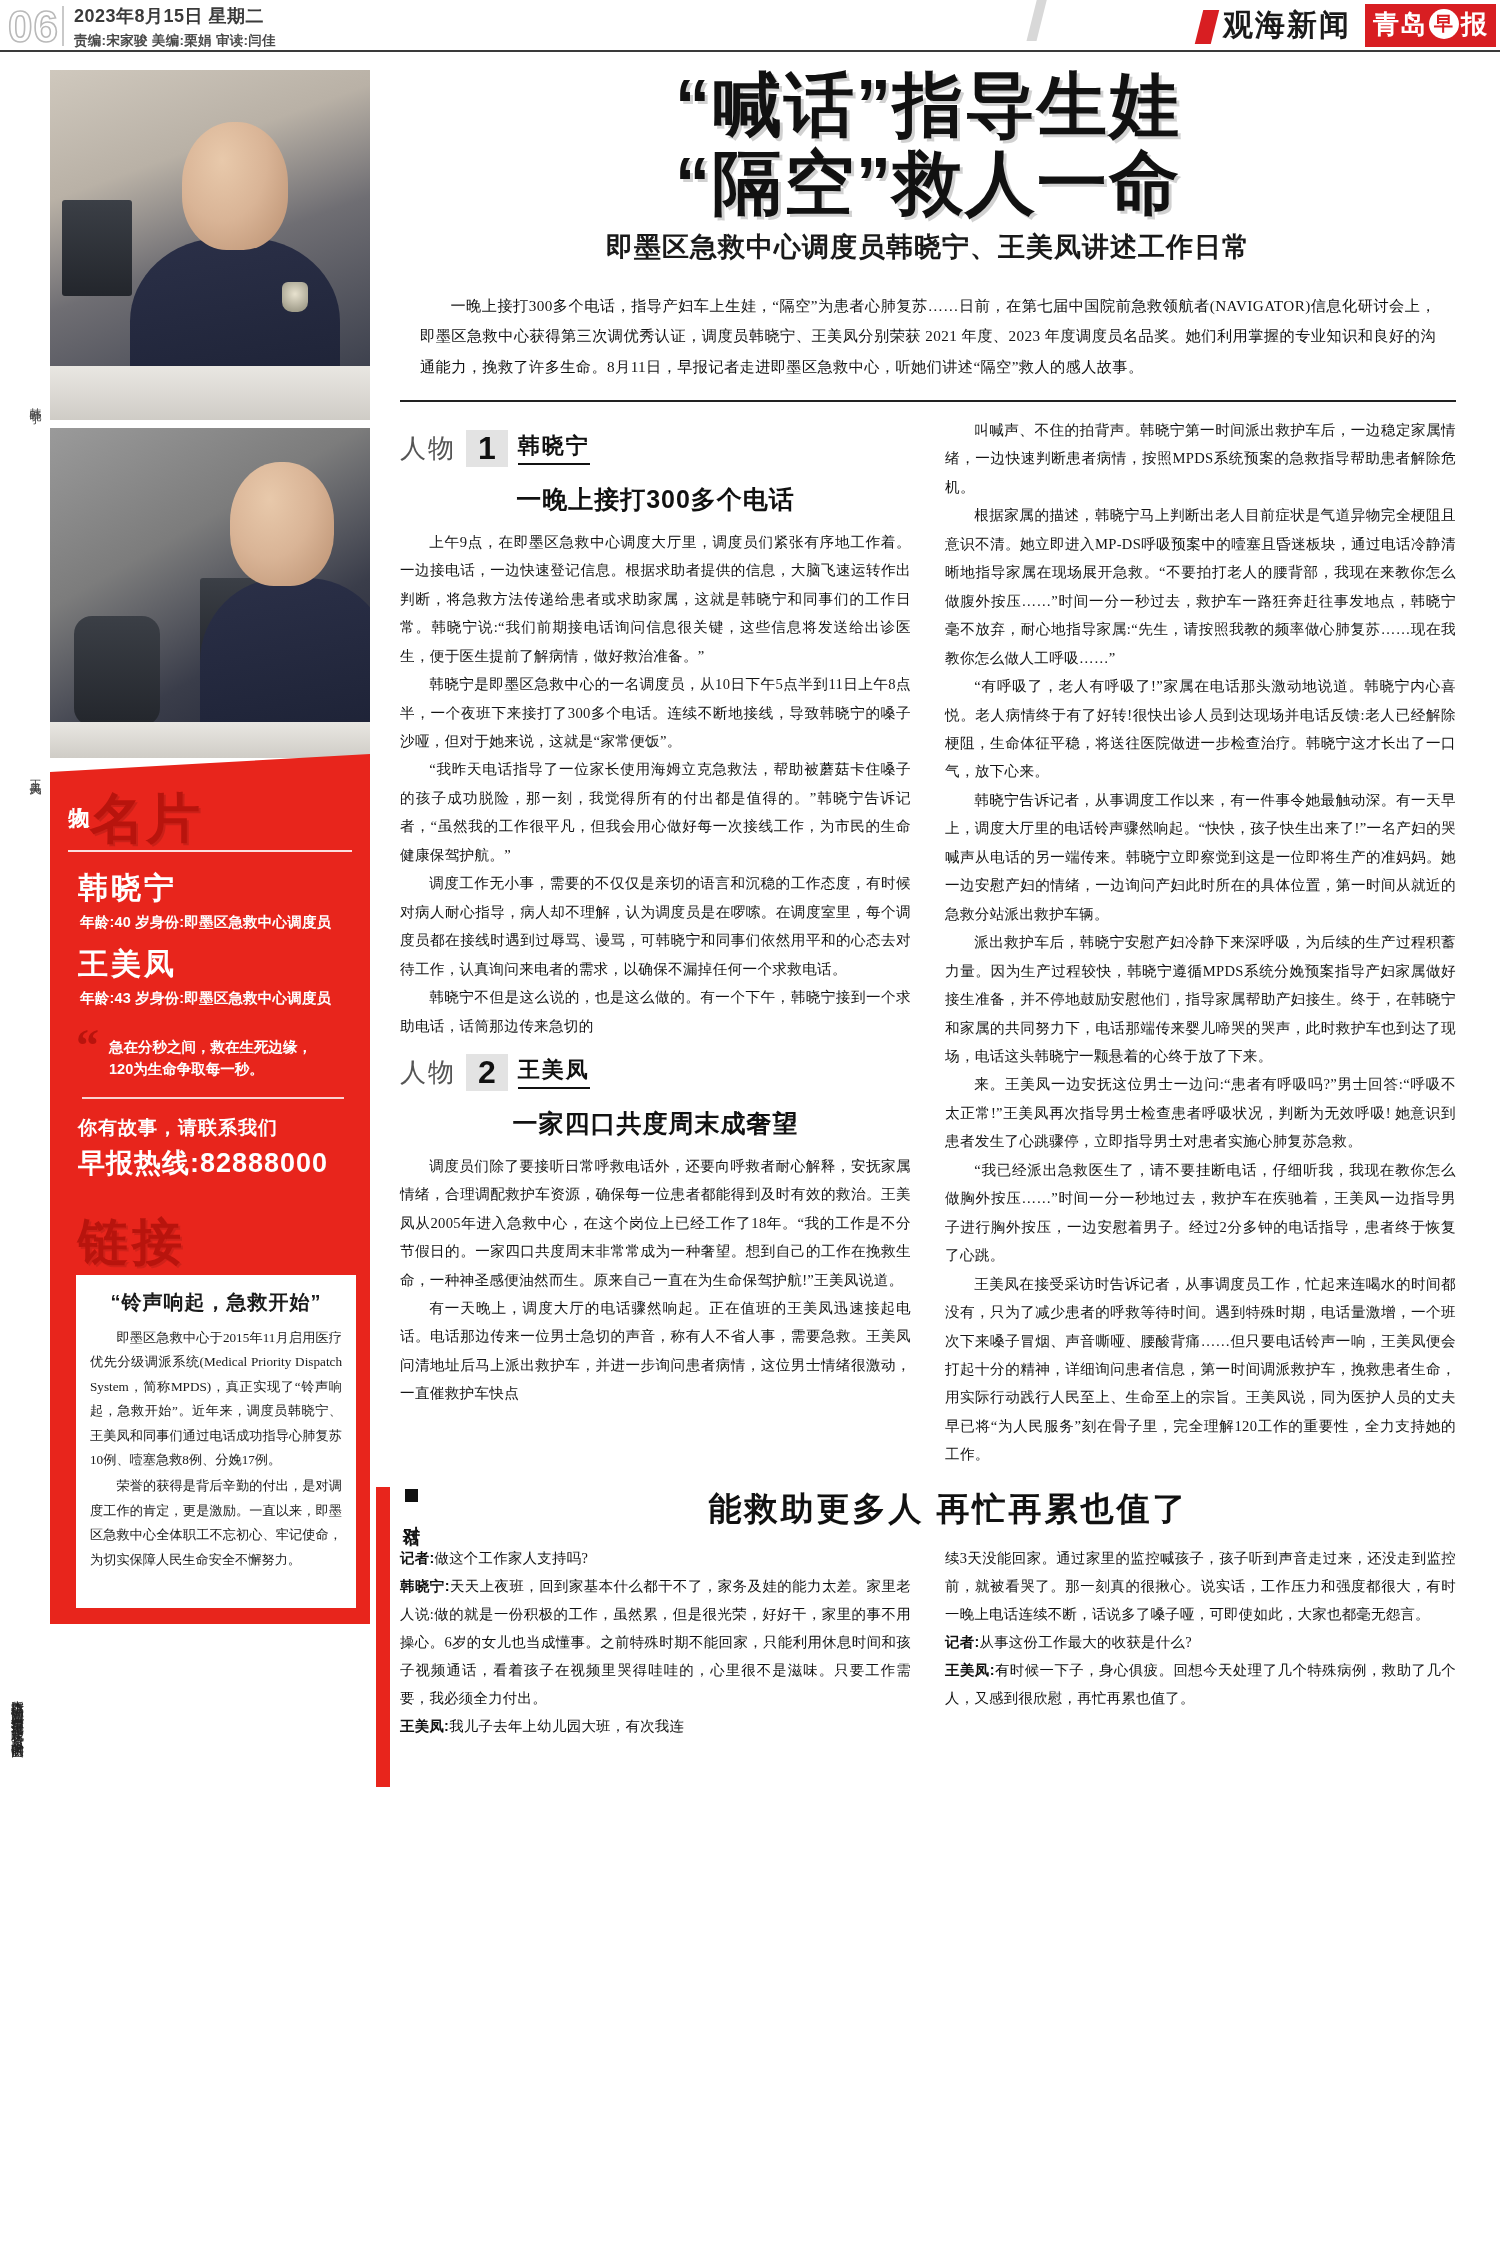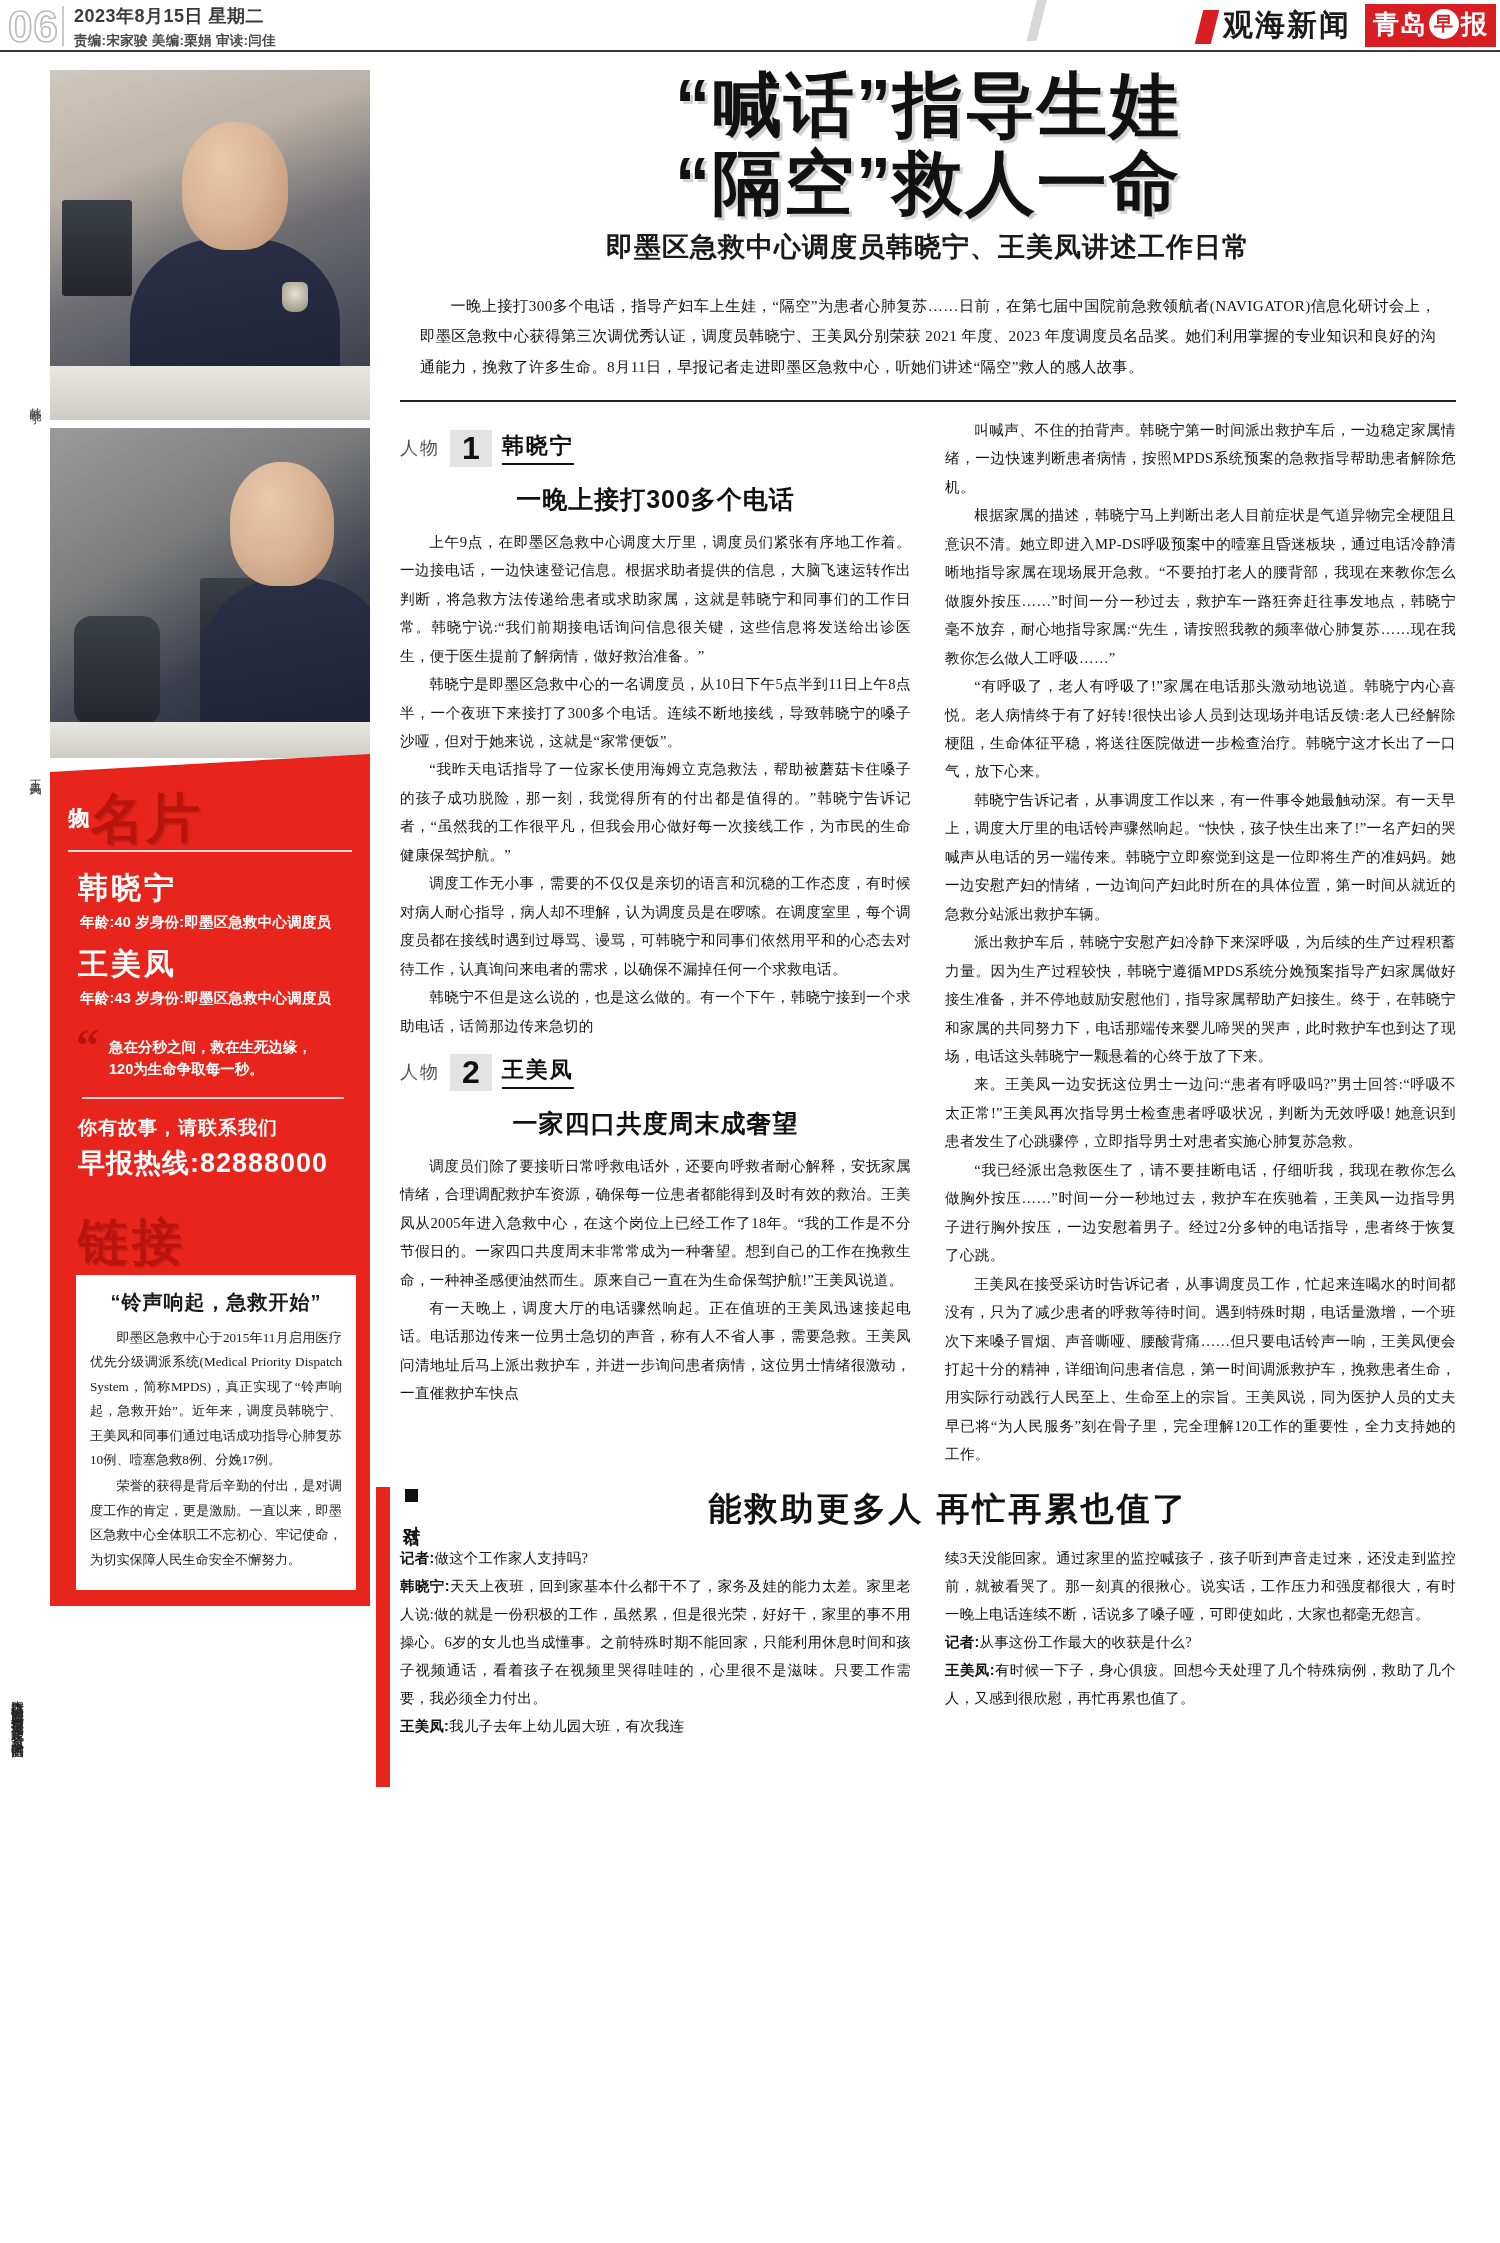--- a/index.html
+++ b/index.html
@@ -120,21 +120,21 @@
   .contact-2 { font-size: 27px; font-weight: 900; letter-spacing: 1px; margin: 4px 0 0 10px; }
 
   
   .lianjie-wrap { width: 320px; background:#e8251c; position: relative; padding: 6px 0 16px 0; }
   .lianjie-title {
     font-size: 50px; font-weight: 900; color: #b8140d; letter-spacing: 4px;
     margin: 8px 0 0 28px; line-height: 1;
     text-shadow: 2px 2px 0 rgba(0,0,0,.10);
   }
   .lianjie-box {
-    background: #fff; margin: 8px 14px 0 26px; padding: 14px 14px 16px 14px; color: #1a1a1a;
+    background: #fff; margin: 8px 14px 0 26px; padding: 14px 14px 34px 14px; color: #1a1a1a;
   }
   .lj-head { font-size: 20px; font-weight: 800; text-align: center; letter-spacing: 1px; margin-bottom: 10px; }
   .lj-body { font-size: 13.2px; line-height: 1.85; text-indent: 2em; font-family: "Liberation Serif", serif; text-align: justify;}
   .lj-body p { margin-bottom: 2px; }
 
   .vertical-credit {
     position: absolute; left: 6px; top: 1690px; writing-mode: vertical-rl;
     font-size: 13px; letter-spacing: 1px; line-height: 1.7; color: #222; height: 520px;
     font-family: "Liberation Serif", serif;
   }
@@ -155,21 +155,21 @@
     margin: 26px 20px 0 20px; font-size: 15.2px; line-height: 2.0;
     font-family: "Liberation Serif", serif; text-indent: 2em; text-align: justify;
     letter-spacing: .4px;
   }
   .lead-rule { height: 2px; background: #222; margin: 18px 0 0 0; }
 
   .cols { display: flex; gap: 34px; margin-top: 14px; }
   .col { width: 511px; }
 
   .seg-head { display: flex; align-items: center; gap: 10px; margin: 14px 0 6px 0; }
-  .seg-label { font-size: 18px; color: #555; letter-spacing: 2px; font-weight: 500; }
+  .seg-label { font-size: 26px; color: #555; letter-spacing: 2px; font-weight: 500; }
   .seg-num {
     font-size: 32px; font-weight: 800; color: #111; background: #e3e3e3;
     padding: 0 12px; line-height: 1.15;
   }
   .seg-name {
     font-size: 22px; font-weight: 700; color: #111; border-bottom: 2px solid #111;
     padding-bottom: 2px; letter-spacing: 2px;
   }
   .sub-title {
     text-align: center; font-size: 25px; font-weight: 800; letter-spacing: 1px;

